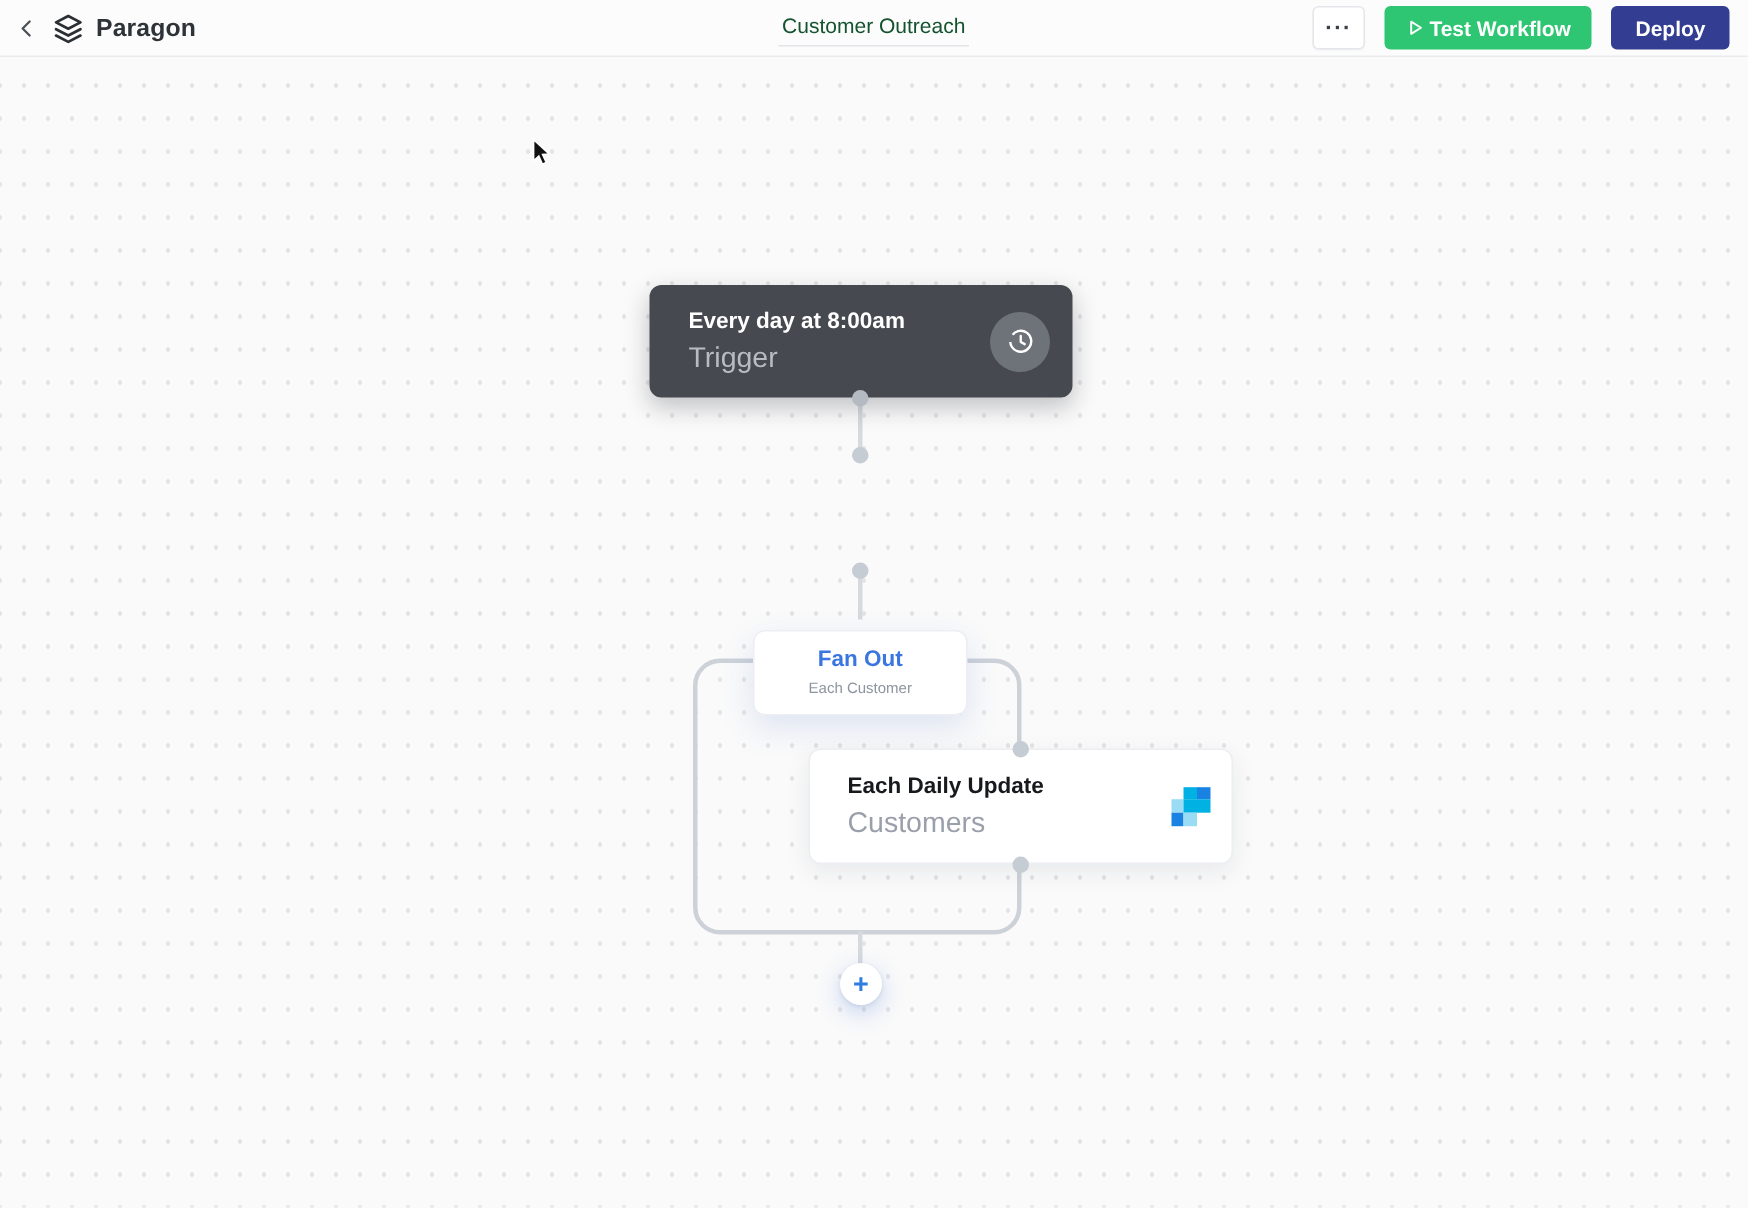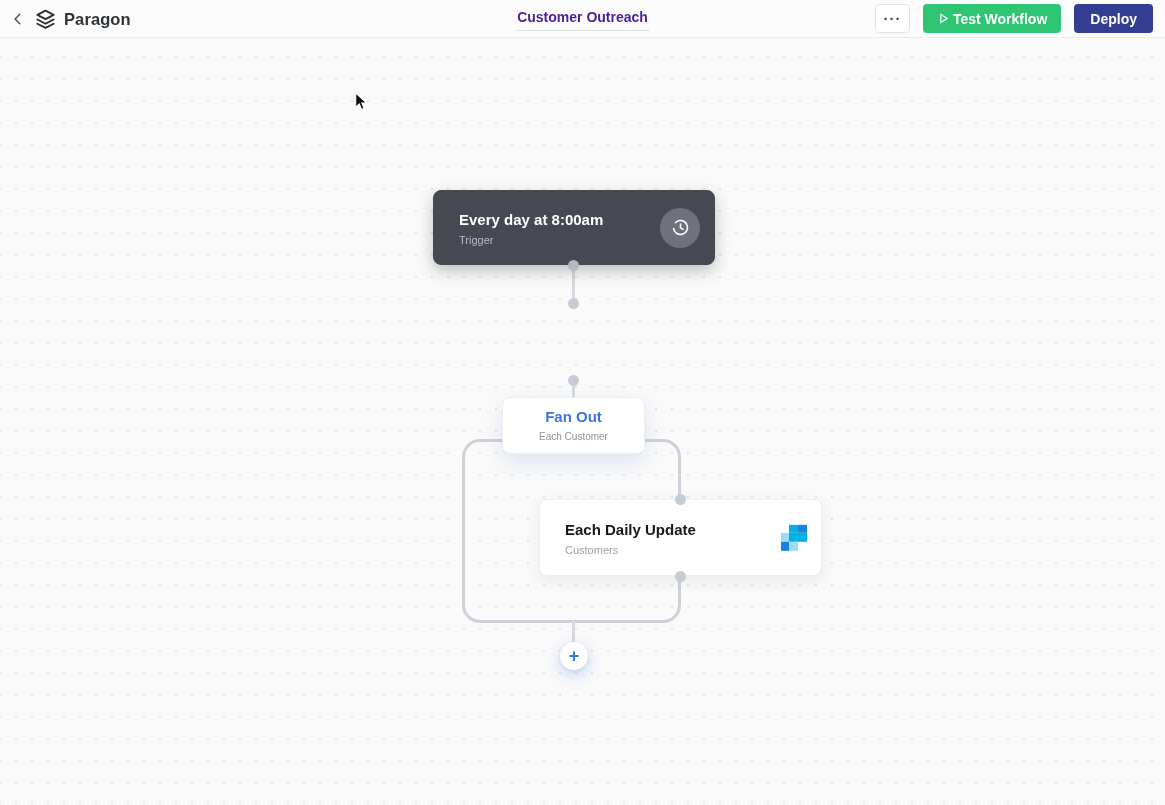--- a/index.html
+++ b/index.html
@@ -12,21 +12,21 @@
     position:absolute; top:0; left:0; width:1165px; height:38px;
     background:#fcfcfd; border-bottom:1px solid #eaebed;
     display:flex; align-items:center; z-index:20;
   }
   .header-left { position:absolute; left:8px; top:0; height:38px; display:flex; align-items:center; gap:6px; }
   .back-btn { width:20px; height:28px; display:flex; align-items:center; justify-content:center; cursor:pointer; }
   .brand-wrap { display:flex; align-items:center; gap:7px; }
   .brand { font-size:16.5px; font-weight:700; color:#2e3338; letter-spacing:0.1px; }
   .title-wrap { position:absolute; left:0; right:0; top:0; height:38px; display:flex; align-items:center; justify-content:center; pointer-events:none; }
   .page-title {
-    font-size:14px; font-weight:700; color:#4c1d95;
+    font-size:14px; font-weight:400; color:#14532d;
     border-bottom:1px solid #e2e4e8; padding:2px 2px 5px 2px; pointer-events:auto;
   }
   .header-right { position:absolute; right:12px; top:4px; display:flex; align-items:center; gap:13px; }
   .more-btn {
     width:35px; height:29px; background:#fff; border:1px solid #e4e6e9; border-radius:4px;
     display:flex; align-items:center; justify-content:center;
     color:#3a3f45; font-size:15px; font-weight:700; letter-spacing:1px; cursor:pointer; line-height:0;
     box-shadow:0 1px 1px rgba(20,30,50,0.03);
   }
   .test-btn {
@@ -47,21 +47,21 @@
     background-image:radial-gradient(#e4e4e6 1.1px, transparent 1.2px);
     background-size:16px 22px; background-position:8px 8px;
   }
 
   .node {
     position:absolute; background:#fff; border:1px solid #eceef1; border-radius:8px;
     box-shadow:0 5px 16px rgba(30,40,60,0.08); cursor:pointer; z-index:3;
   }
   .node-inner { position:absolute; left:25px; top:50%; transform:translateY(-50%); }
   .node-title { font-size:15px; font-weight:700; color:#17191d; margin-bottom:6px; }
-  .node-sub { font-size:11px; color:#9aa0ab; }
+  .node-sub { font-size:19px; color:#9aa0ab; }
 
   .trigger-node { background:#46494f; border:1px solid #46494f; box-shadow:0 6px 16px rgba(20,25,35,0.25); }
   .trigger-node .node-title { color:#ffffff; }
   .trigger-node .node-sub { color:#b8bcc2; }
   .clock-btn {
     position:absolute; right:14px; top:50%; transform:translateY(-50%);
     width:40px; height:40px; border-radius:50%; background:#6e7379;
     display:flex; align-items:center; justify-content:center; cursor:pointer;
   }
 
@@ -150,21 +150,21 @@
       </div>
       <div class="clock-btn">
         <svg width="21" height="21" viewBox="0 0 24 24">
           <circle cx="12" cy="12" r="8" fill="none" stroke="#ffffff" stroke-width="1.8" stroke-dasharray="32 6" transform="rotate(-55 12 12)"></circle>
           <path d="M12 8 L12 12.5 L15 14.2" fill="none" stroke="#ffffff" stroke-width="1.8" stroke-linecap="round" stroke-linejoin="round"></path>
         </svg>
       </div>
     </div>
 
 
-    <div class="node fanout-node" style="left:502px; top:359px; width:143px; height:57px;">
+    <div class="node fanout-node" style="left:502px; top:382px; width:143px; height:57px;">
       <div class="fanout-title">Fan Out</div>
       <div class="fanout-sub">Each Customer</div>
     </div>
 
     <div class="node" style="left:539px; top:461px; width:283px; height:77px;">
       <div class="node-inner">
         <div class="node-title">Each Daily Update</div>
         <div class="node-sub">Customers</div>
       </div>
       <div class="node-icon">

